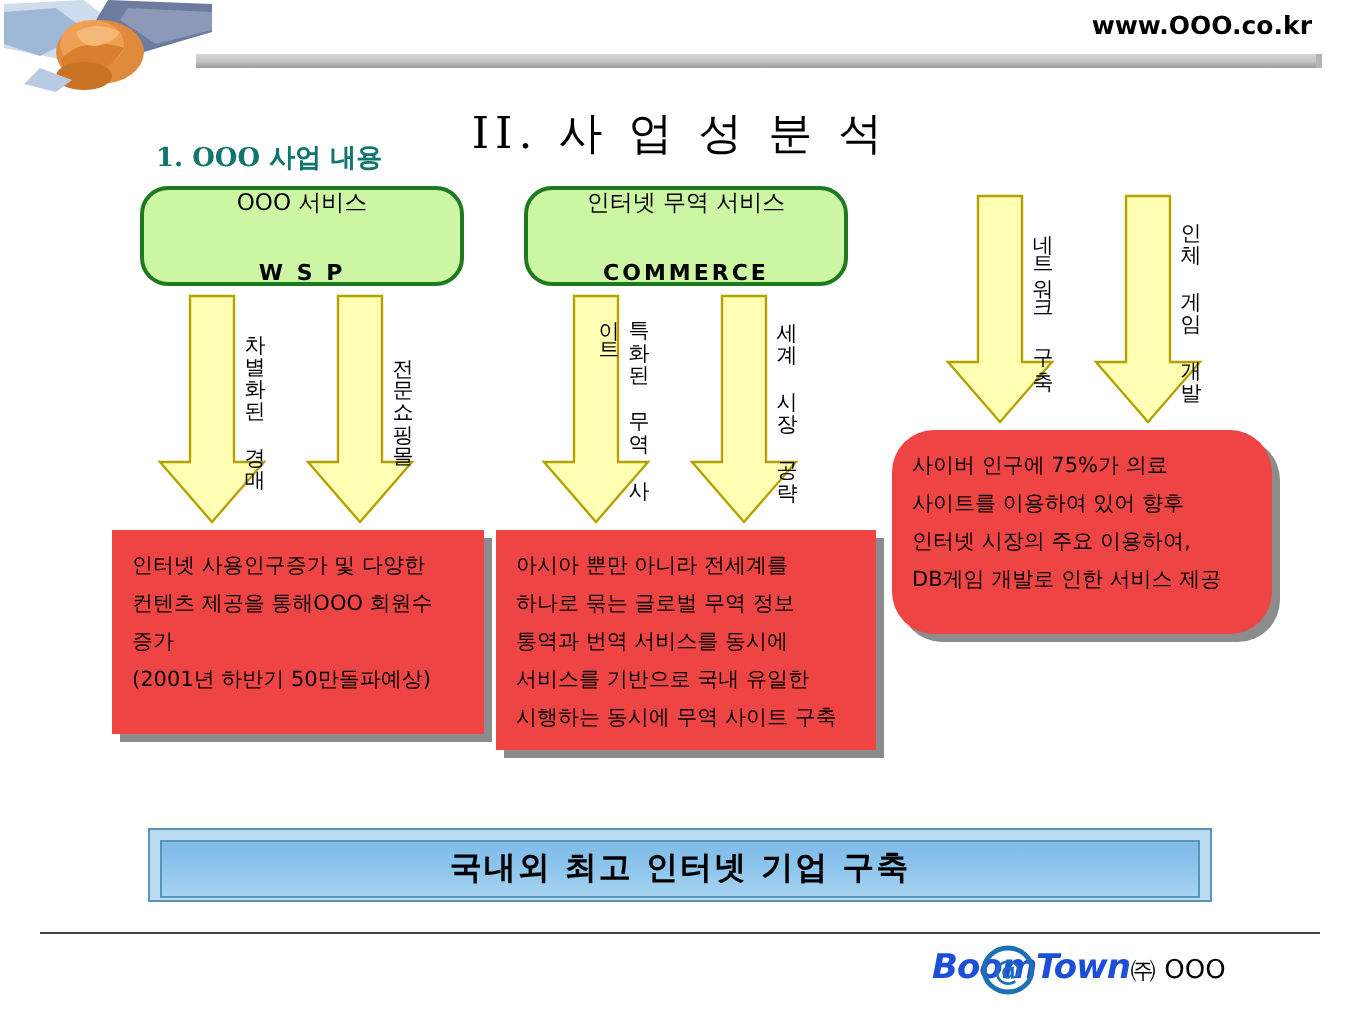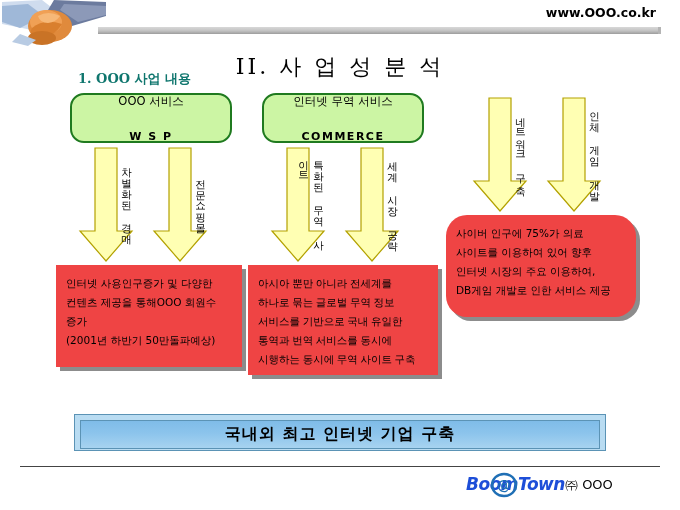--- a/index.html
+++ b/index.html
@@ -151,21 +151,21 @@
   .desc-box {
     position: relative;
     width: 186px;
     min-height: 102px;
     background: #ef4444;
     box-sizing: border-box;
     padding: 9px 8px 6px 10px;
     box-shadow: 4px 4px 0 #8c8c8c;
     margin-top: 2px;
   }
-  #column-1 .desc-box { width: 190px; font-family: Liberation Serif, serif; }
+  #column-1 .desc-box { width: 190px; }
   #column-2 .desc-box { width: 190px; border-radius: 21px; }
 
   .desc-line {
     font-size: 10.5px;
     line-height: 19px;
     color: #000000;
     white-space: nowrap;
   }
 
   
@@ -311,22 +311,22 @@
       <svg viewBox="0 0 56 116" preserveAspectRatio="none" aria-hidden="true">
         <polygon points="17,1 39,1 39,84 54,84 28,114 2,84 17,84" fill="#ffffb3" stroke="#b3a100" stroke-width="1.2"></polygon>
       </svg>
       <div class="arrow-label">세계 시장 공략</div>
     </div>
   </div>
 
   <div class="desc-box">
     <div class="desc-line">아시아 뿐만 아니라 전세계를</div>
     <div class="desc-line">하나로 묶는 글로벌 무역 정보</div>
+    <div class="desc-line">통역과 번역 서비스를 동시에</div>
     <div class="desc-line">서비스를 기반으로 국내 유일한</div>
-    <div class="desc-line">통역과 번역 서비스를 동시에</div>
     <div class="desc-line">시행하는 동시에 무역 사이트 구축</div>
   </div>
 </div>
 
 <div class="column" id="column-2">
 
 
   <div class="arrow-row">
     <div class="arrow arrow-left">
       <svg viewBox="0 0 56 116" preserveAspectRatio="none" aria-hidden="true">

